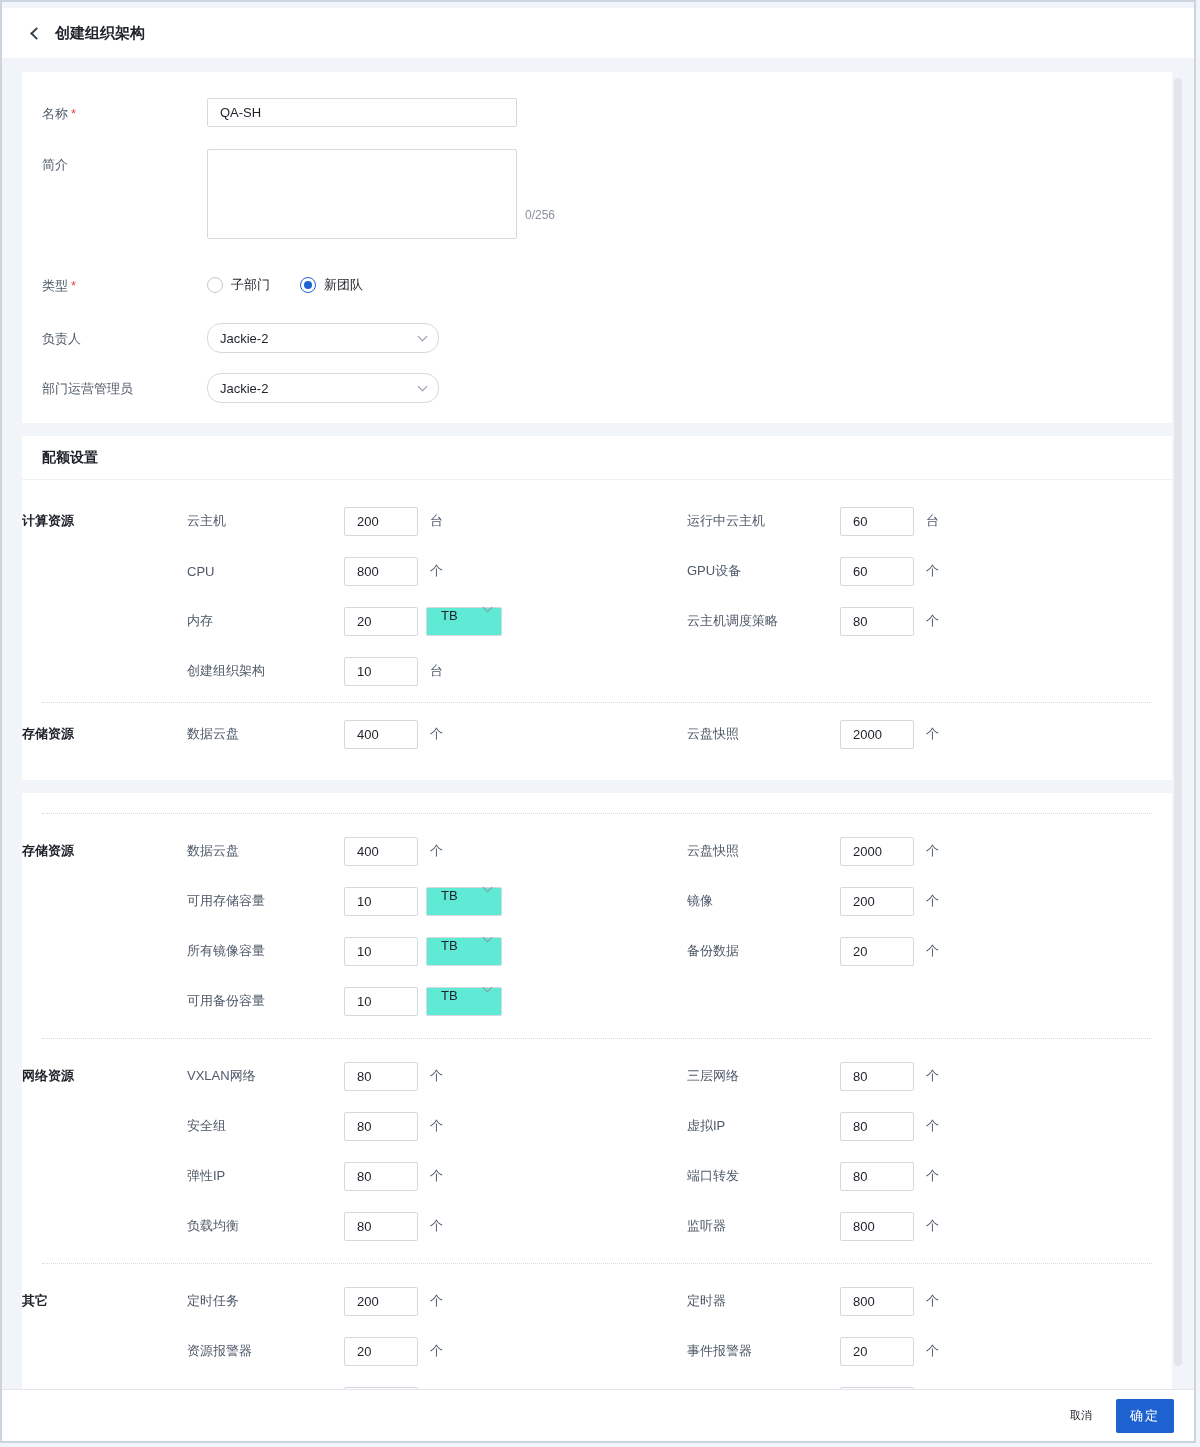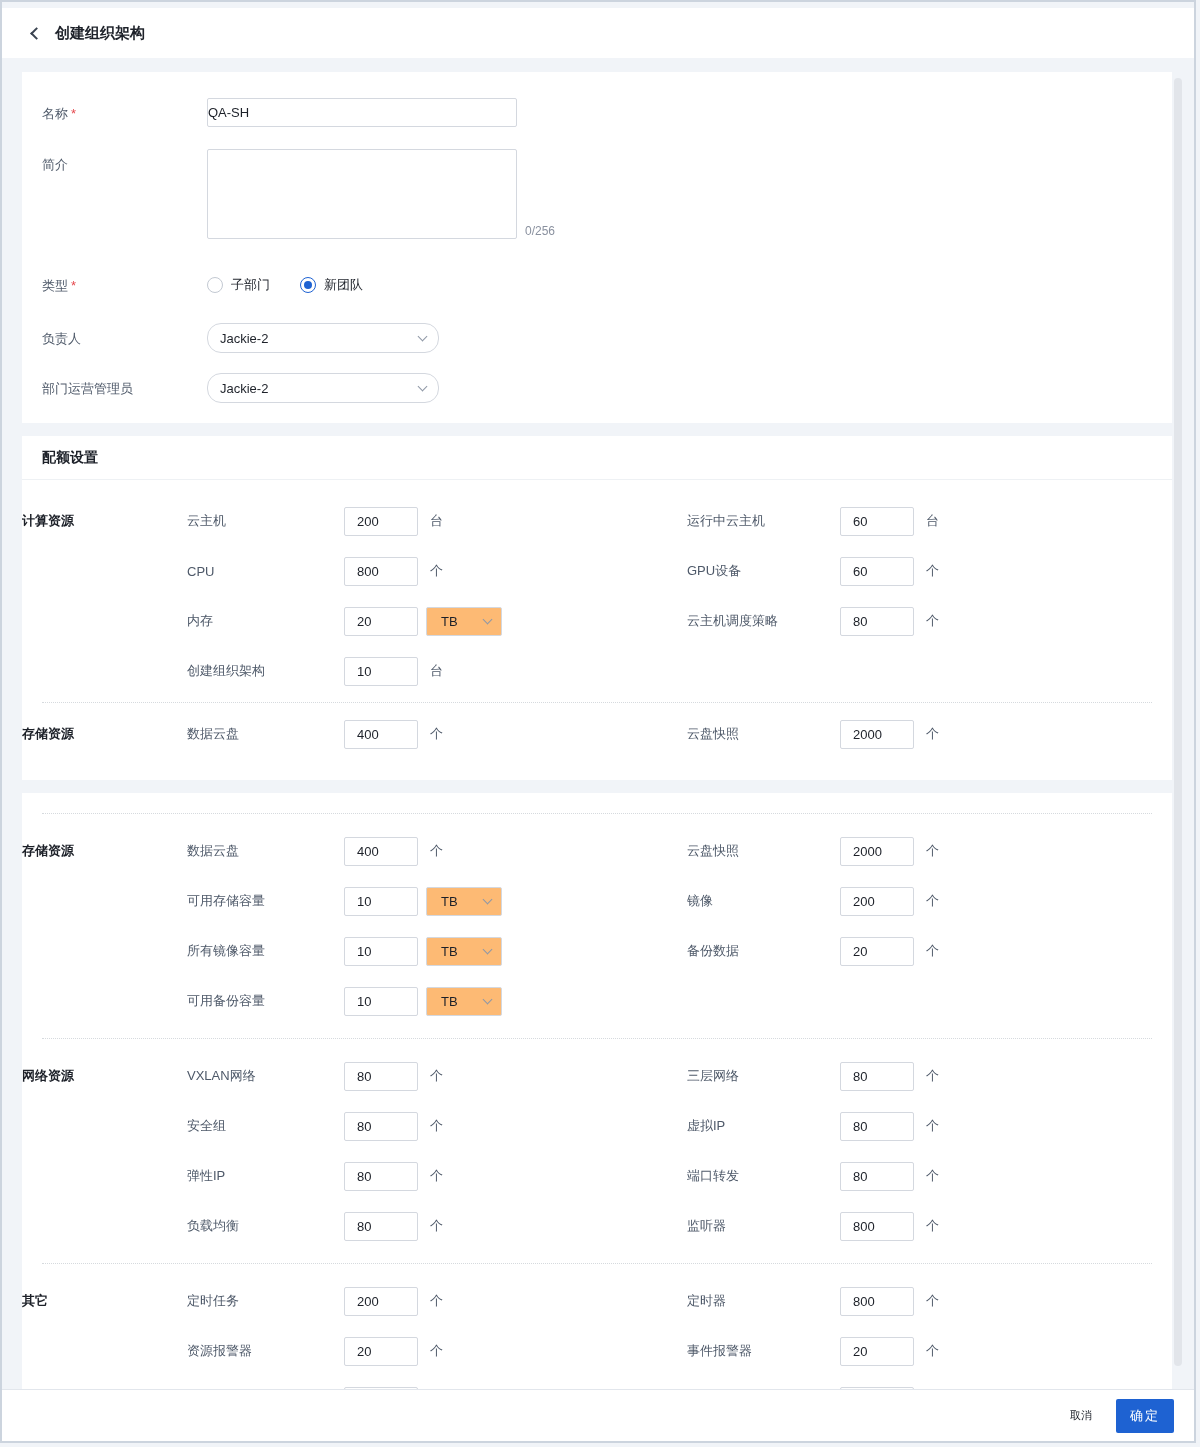--- a/index.html
+++ b/index.html
@@ -42,24 +42,24 @@
     width:165px; padding-top:7px; color:#4e5969; flex-shrink:0;
   }
   .req { color:#e5484d; margin-left:3px; }
   .fcontrol { position:relative; }
   input, textarea {
     font-family:"Liberation Sans","DejaVu Sans",sans-serif;
     font-size:13px; color:#1d2129;
     border:1px solid #d4d8df; border-radius:2px; background:#fff;
     outline:none;
   }
-  .name-input { width:310px; height:29px; padding:0 0; }
+  .name-input { width:310px; height:29px; padding:0 12px; }
   .intro-area { width:310px; height:90px; padding:8px 12px; resize:none; }
   .counter {
-    position:absolute; left:318px; bottom:4px;
+    position:absolute; left:318px; bottom:20px;
     color:#8a919f; font-size:12px; white-space:nowrap;
   }
   .mb-name { margin-bottom:22px; }
   .mb-intro { margin-bottom:28px; }
   .mb-type { margin-bottom:28px; }
   .mb-owner { margin-bottom:20px; }
 
   
   .radio-group { display:flex; align-items:center; gap:30px; padding-top:4px; }
   .radio-opt { display:flex; align-items:center; cursor:pointer; }
@@ -100,22 +100,22 @@
     display:grid;
     grid-template-columns:165px 157px 343px 153px auto;
     align-items:center; height:50px; 
   }
   .qgroup { font-weight:bold; color:#1d2129; }
   .qlabel { color:#4e5969; }
   .qzone { display:flex; align-items:center; }
   .qinput { width:74px; height:29px; padding:0 12px; }
   .unit-select {
     width:76px; height:29px; border:1px solid #d4d8df; border-radius:2px;
-    display:flex; align-items:center; padding:0 10px 0 14px; margin-left:8px;
-    cursor:pointer; background:#fdba74;
+    display:flex; padding:0 10px 0 14px; margin-left:8px;
+    cursor:pointer; background:#5eead4;
   }
   .unit-select .sel-text { flex:1; color:#1d2129; }
   .qunit { margin-left:12px; color:#4e5969; }
   .dotted {
     border-top:1px dotted #d6dade; margin:6px 20px; height:0;
   }
   .dotted.mid { margin:12px 20px; }
 
   
   .scrollbar {

